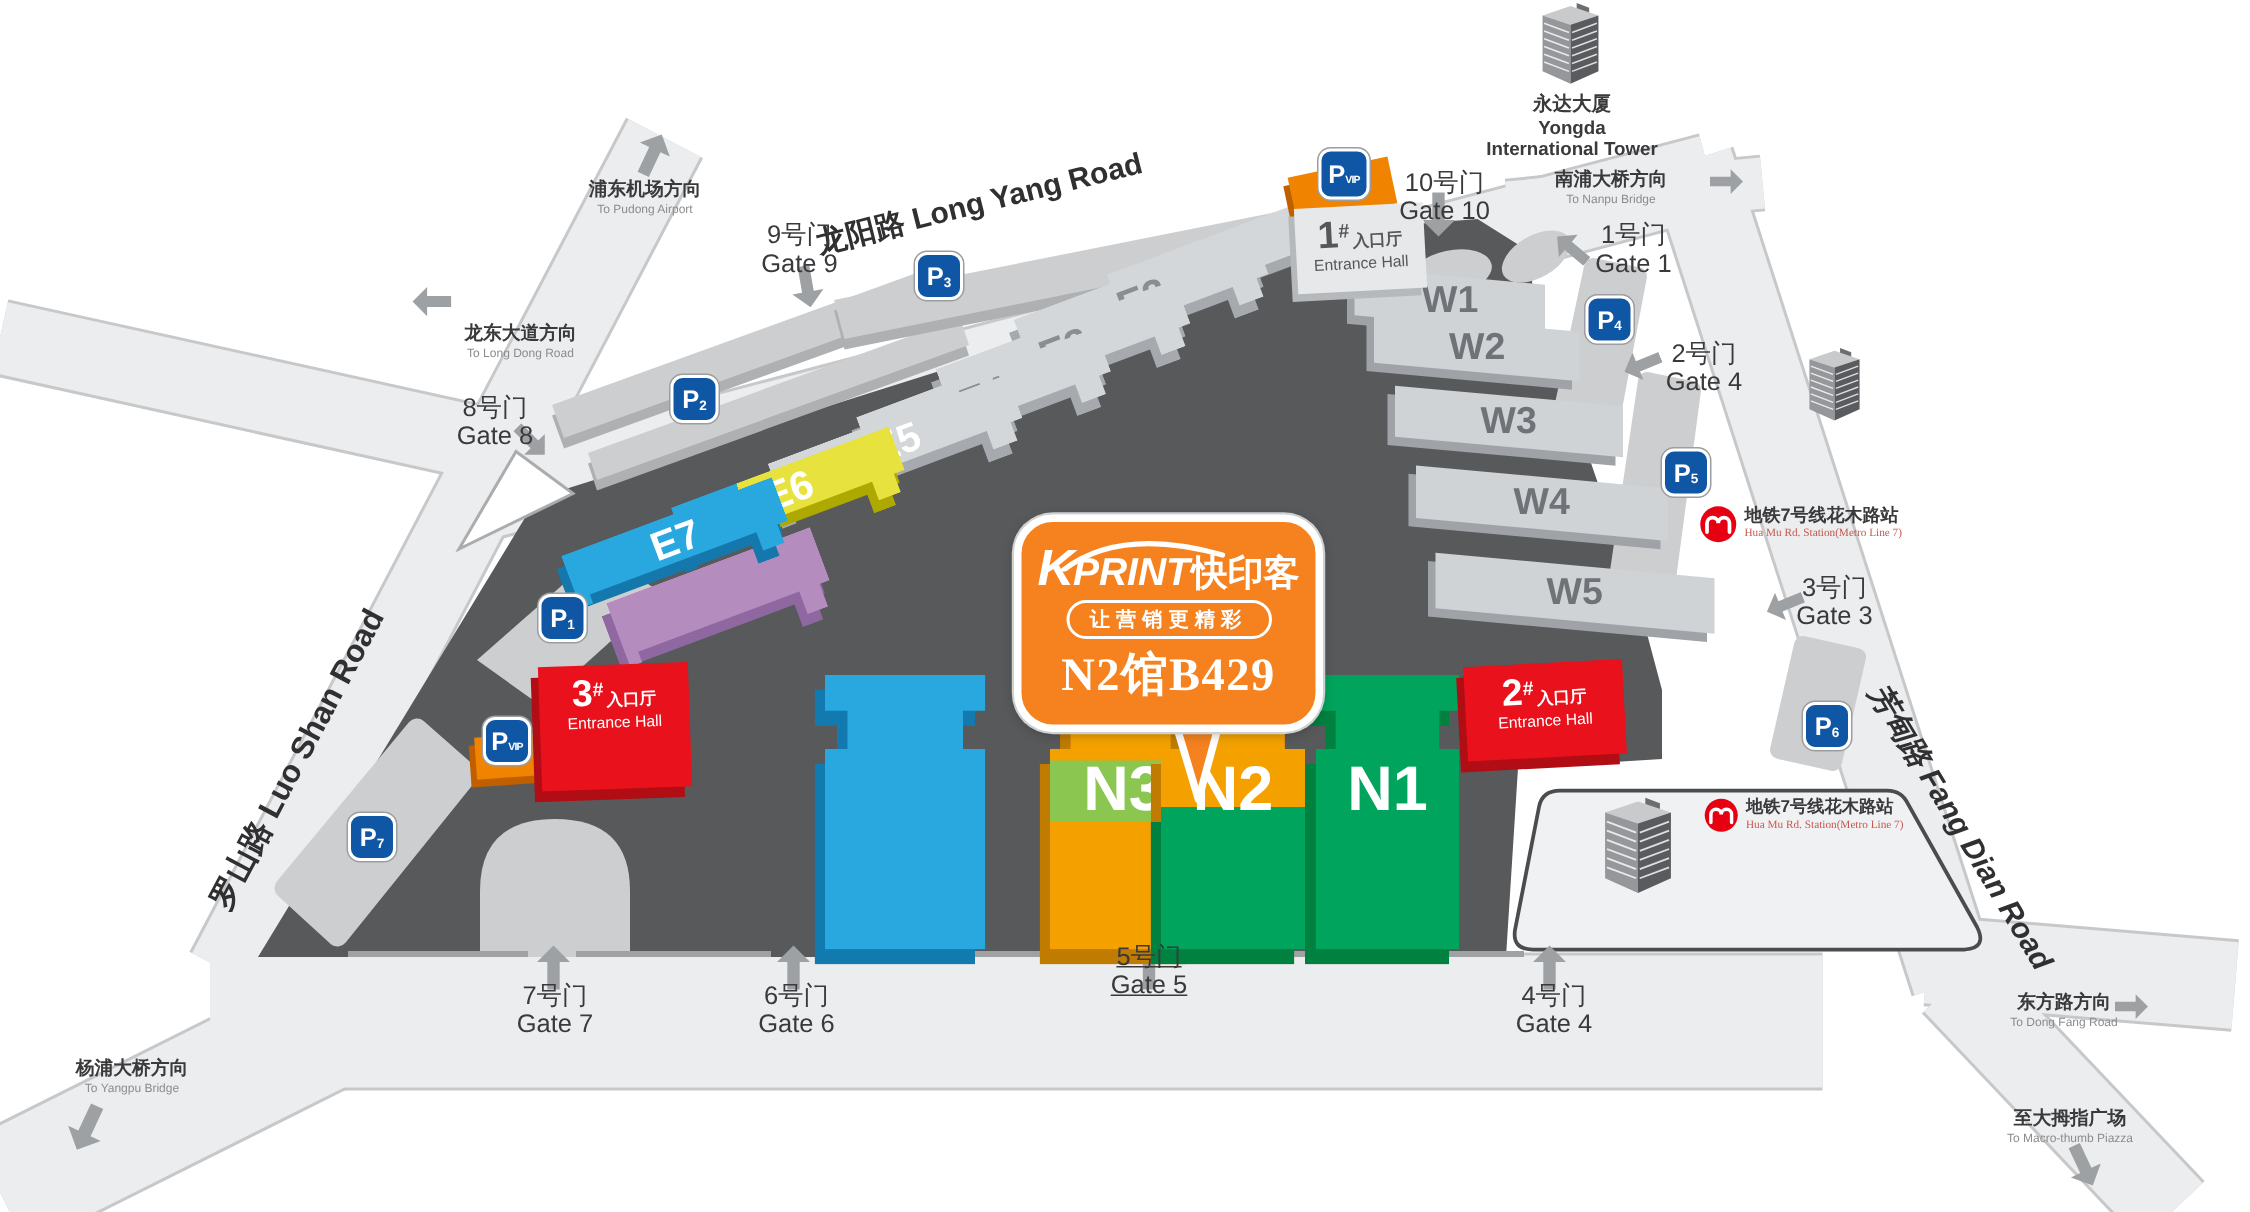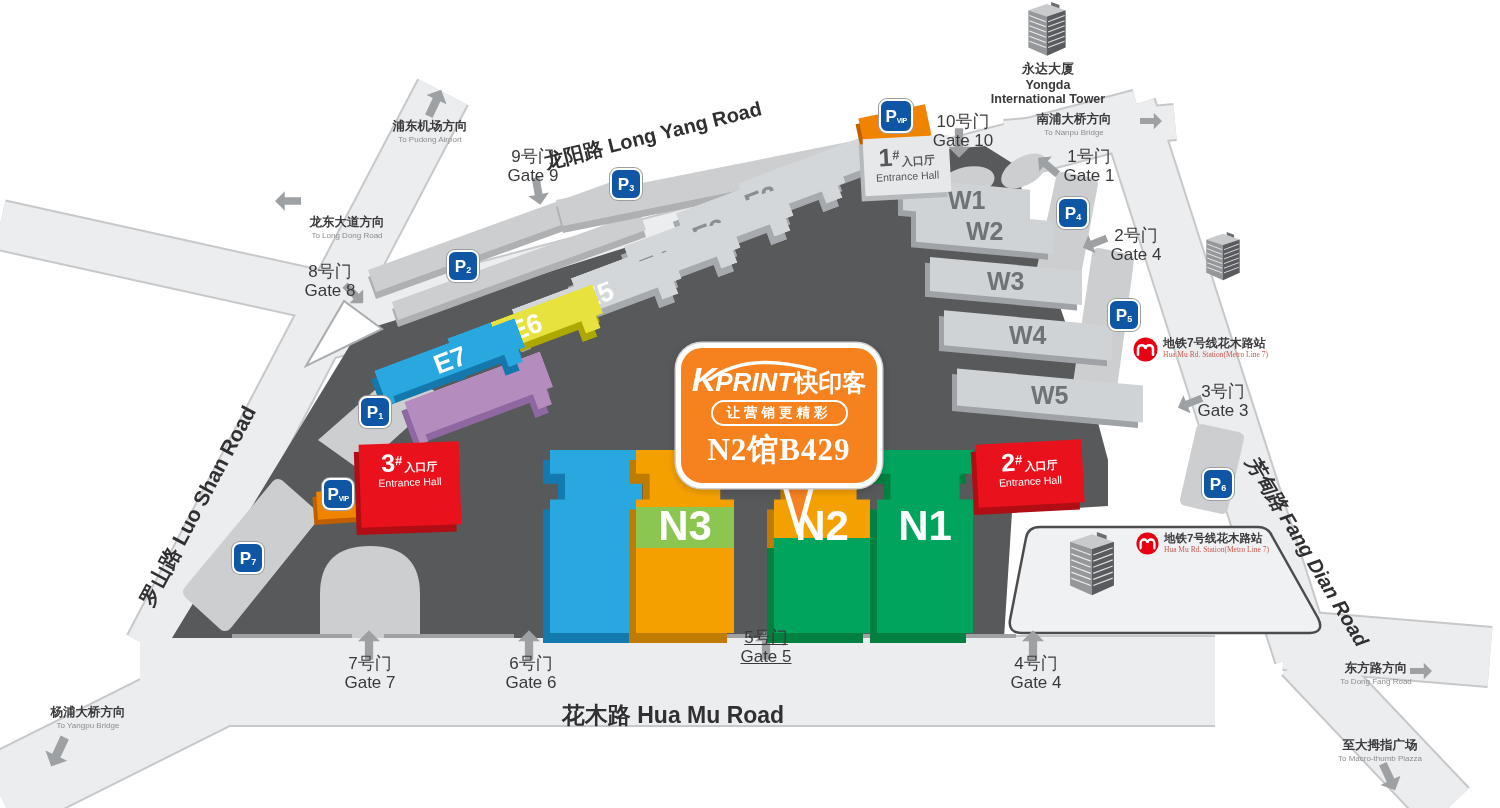--- a/index.html
+++ b/index.html
@@ -163,21 +163,20 @@
     <g stroke="#9FA1A3" stroke-width="4">
       <line x1="232" y1="636" x2="352" y2="636"></line>
       <line x1="384" y1="636" x2="514" y2="636"></line>
       <line x1="546" y1="636" x2="749" y2="636"></line>
       <line x1="781" y1="636" x2="1016" y2="636"></line>
     </g>
     <path d="M1040,527 L1258,527 Q1268,527 1272,536 L1318,618 Q1325,632 1310,633 L1022,633 Q1008,633 1010,620 L1026,538 Q1028,527 1040,527 Z" fill="#F0F1F2" stroke="#4A4C4E" stroke-width="2.5"></path>
   </svg>
 
   <div class="roadlabel" style="left:503px;top:122px;width:300px;font-size:20px;transform:rotate(-14deg);">龙阳路 Long Yang Road</div>
-  <div class="roadlabel" style="left:523px;top:700px;width:300px;font-size:23px;">花木路 Hua Mu Road</div>
   <div class="roadlabel" style="left:68px;top:492px;width:260px;font-size:21px;transform:rotate(-62deg);">罗山路 Luo Shan Road</div>
   <div class="roadlabel" style="left:1187px;top:538px;width:240px;font-size:20px;transform:rotate(59deg);font-style:italic;">芳甸路 Fang Dian Road</div>
 
   <div class="ehall" style="left:740px;top:152px;width:170px;--fc:#D3D7DA;--sd:#A6AAAE;--lc:#8A8D91;">
       <div class="side"></div>
       <div class="face"></div>
       <div class="hlabel">E1</div>
     </div>
   <div class="ehall" style="left:678px;top:182px;width:170px;--fc:#D3D7DA;--sd:#A6AAAE;--lc:#8A8D91;">
       <div class="side"></div>
@@ -227,21 +226,21 @@
       <span>W4</span>
     </div>
   <div class="whall" style="left:957px;top:377px;width:186px;height:37px;">
       <span>W5</span>
     </div>
 
   <div class="nhall" style="left:550px;width:107px;--fc:#29A7DF;--sd:#137AB0;">
       <div class="side"></div>
       <div class="face"></div>
     </div>
-  <div class="nhall" style="left:636px;width:98px;--fc:#F4A100;--sd:#C07C00;">
+  <div class="nhall" style="left:700px;width:98px;--fc:#F4A100;--sd:#C07C00;">
       <div class="side"></div>
       <div class="face">
         <div class="band"></div>
       </div>
       <div class="hlabel">N3</div>
     </div>
   <div class="nhall" style="left:774px;width:96px;">
       <div class="side" style="background:linear-gradient(180deg,#C07C00 0 48%,#008140 48%);"></div>
       <div class="face" style="background:linear-gradient(180deg,#F4A100 0 48%,#00A45D 48%);"></div>
       <div class="hlabel">N2</div>

